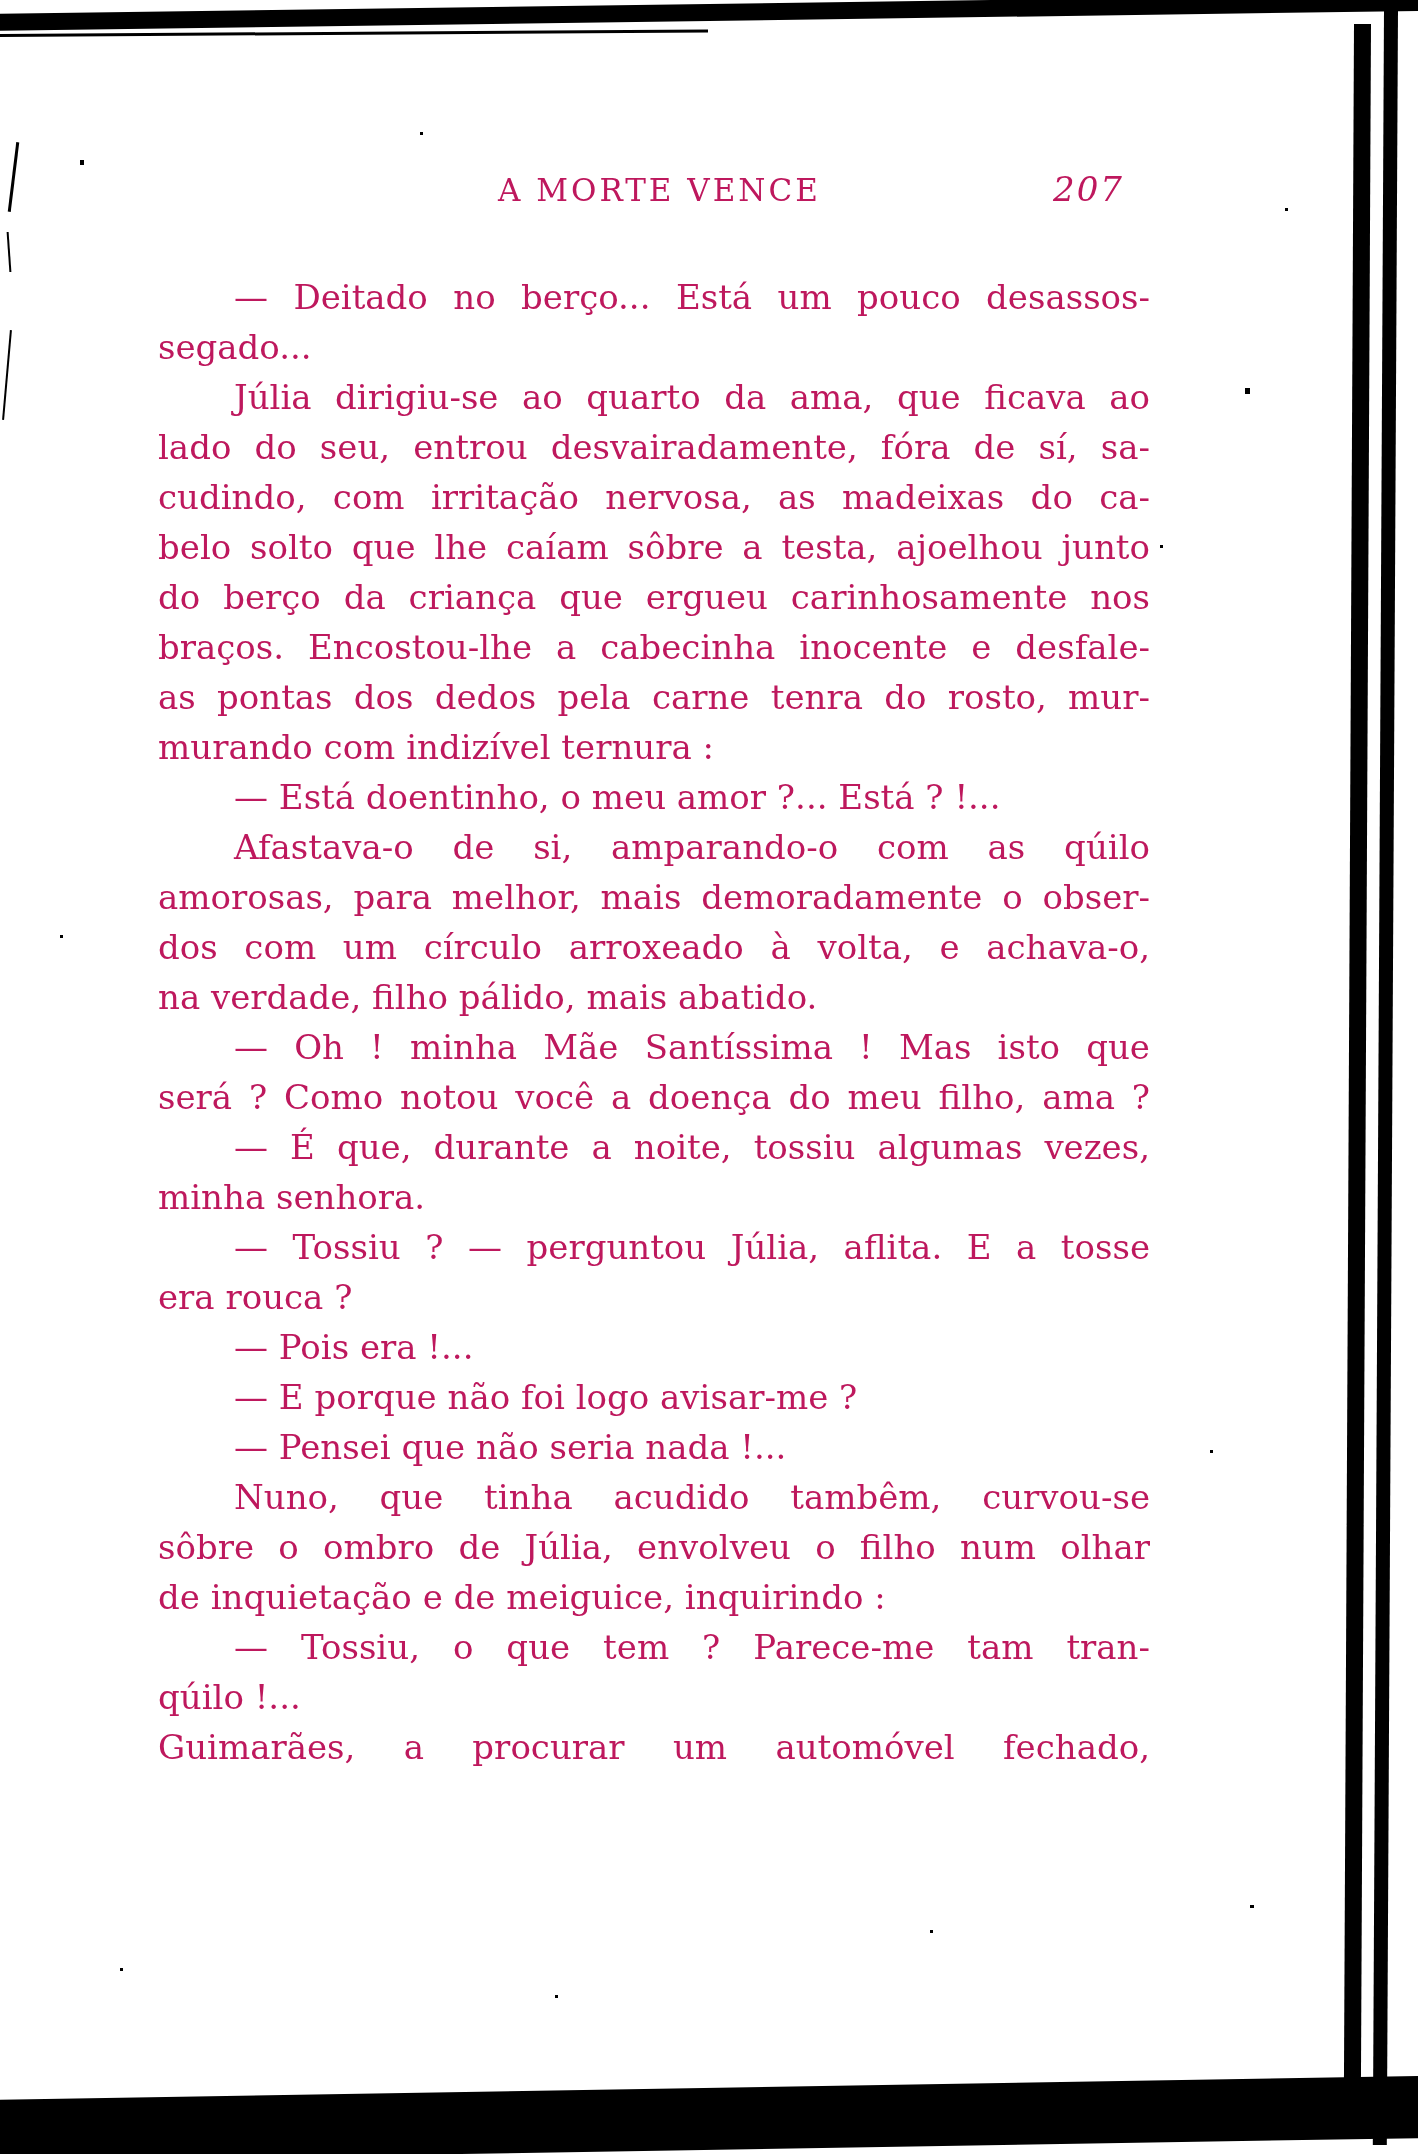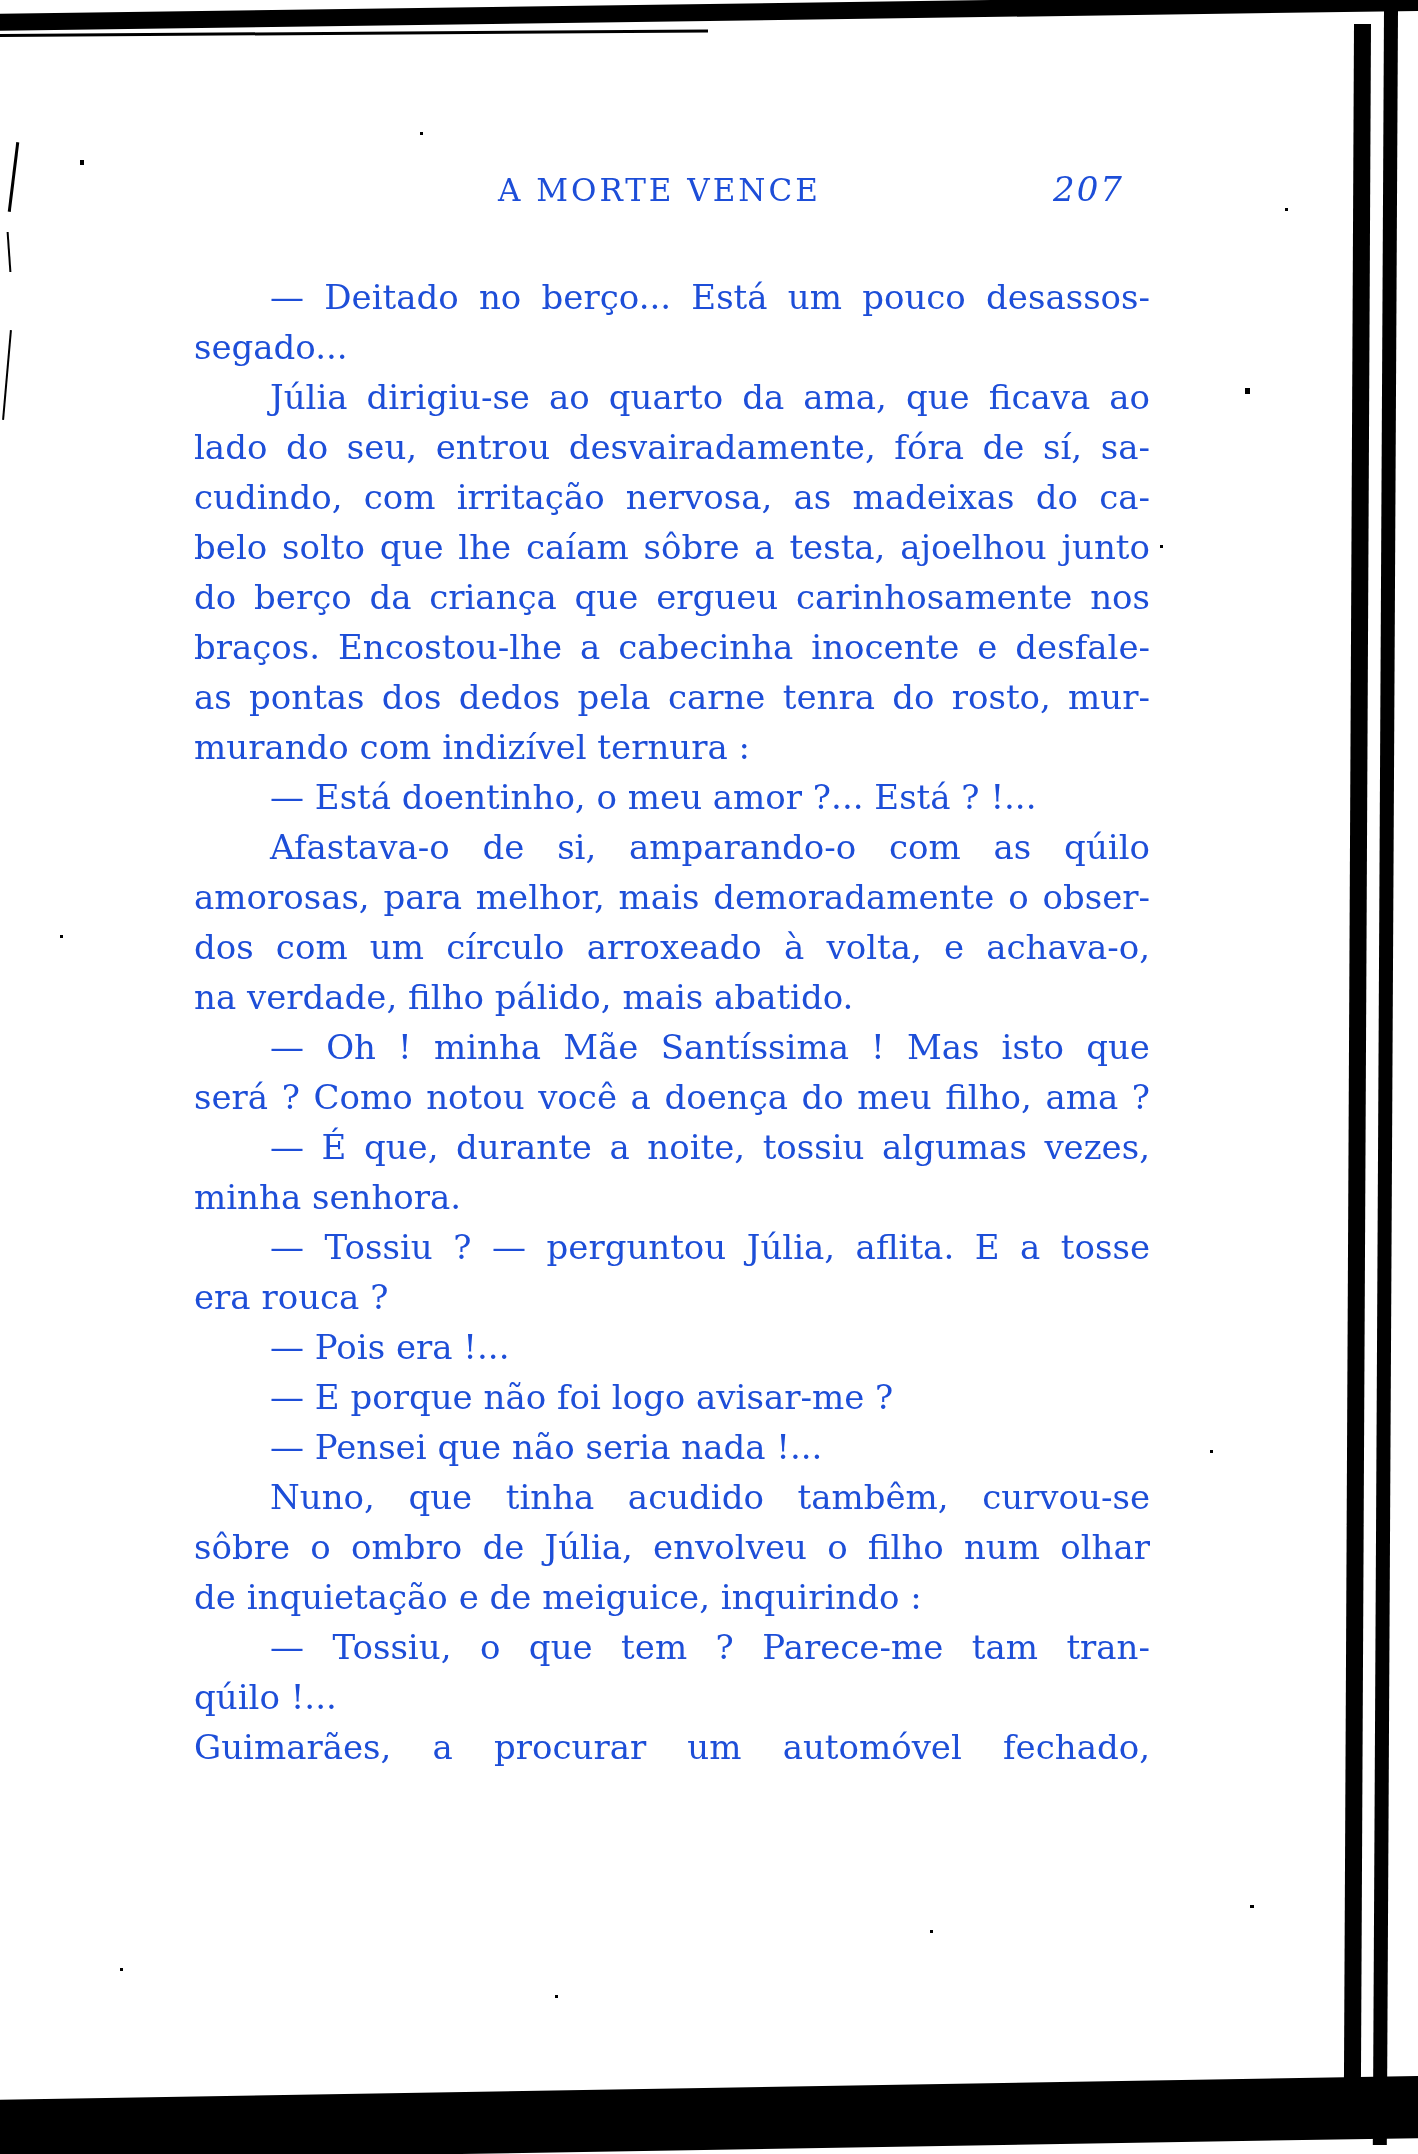--- a/index.html
+++ b/index.html
@@ -7,21 +7,21 @@
     padding: 0;
     background: #ffffff;
   }
   .page {
     position: relative;
     width: 1418px;
     height: 2154px;
     background: #ffffff;
     overflow: hidden;
     font-family: "DejaVu Serif", serif;
-    color: #1d4ed8;
+    color: #be185d;
   }
   
   .top-bar {
     position: absolute;
     left: -12px;
     top: 14px;
     width: 1450px;
     height: 17px;
     background: #000;
     transform: rotate(-0.8deg);
@@ -91,21 +91,20 @@
     top: 272px;
     width: 992px;
   }
   .line {
     height: 50px;
     line-height: 50px;
     font-size: 34px;
     white-space: normal;
     text-align: left;
     overflow: visible;
-    margin-left: 36px;
   }
   .line.justify {
     text-align: justify;
     text-align-last: justify;
     text-justify: inter-word;
   }
   .line.indent {
     padding-left: 76px;
   }
   

